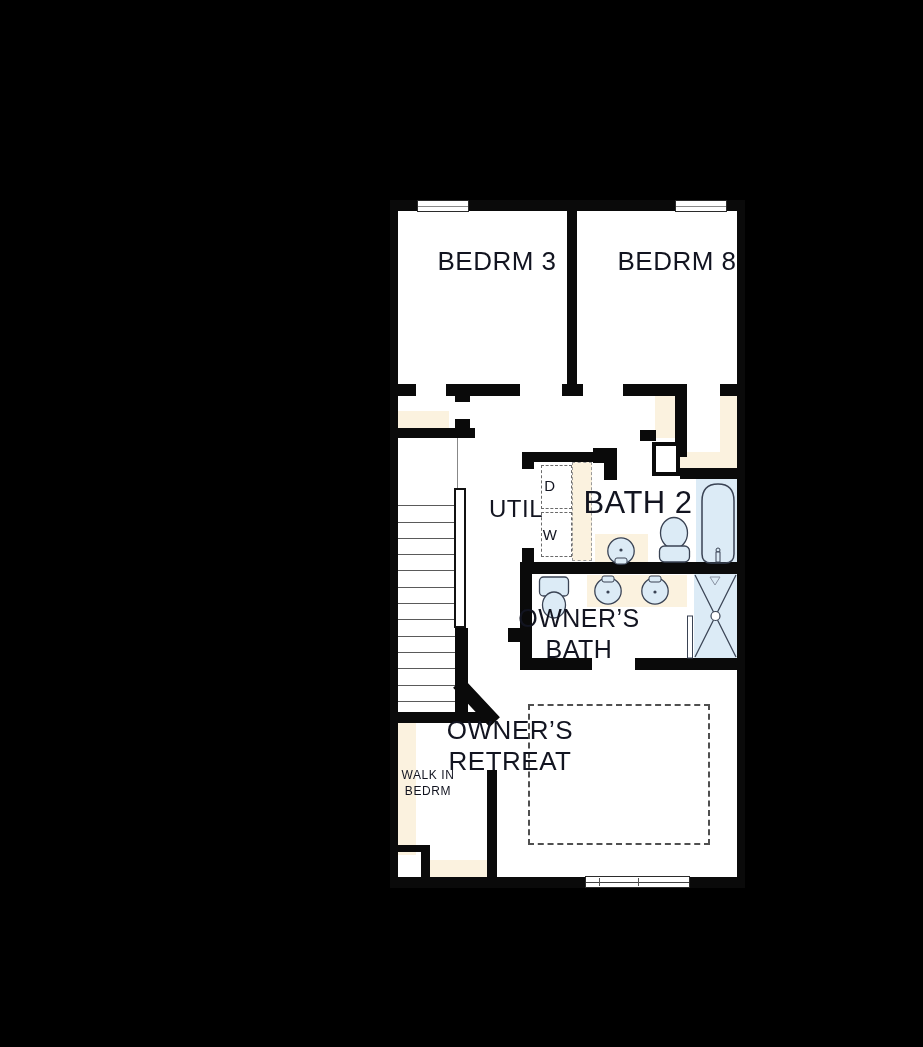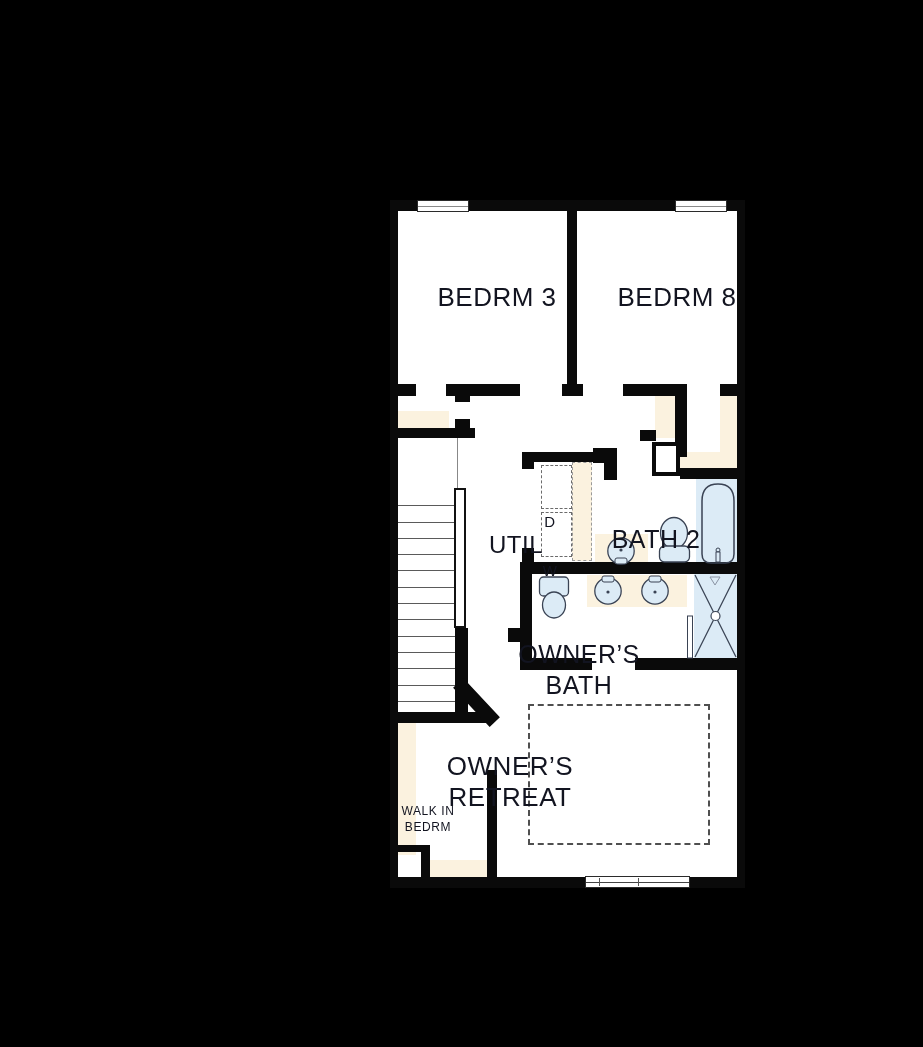--- a/index.html
+++ b/index.html
@@ -12,21 +12,21 @@
   .win{position:absolute;background:#fff;border:1px solid #2b2b2b;box-sizing:border-box;}
   .win .mull{position:absolute;left:0;right:0;top:45%;height:1px;background:#8a8a8a;}
   .vtick{position:absolute;width:1px;background:#555;top:1px;bottom:1px;}
   .dash{position:absolute;border:1.6px dashed #6b6b6b;box-sizing:border-box;background:transparent;}
   .bed-dash{position:absolute;border:2px dashed #4f4f4f;box-sizing:border-box;}
   .treads{position:absolute;background:
      repeating-linear-gradient(180deg, transparent 0px, transparent 15.3px, #5a5a5a 15.3px, #5a5a5a 16.3px);}
   .rail{position:absolute;background:#fff;border:2px solid #111;box-sizing:border-box;}
   .thinline{position:absolute;background:#888;}
   .lbl{position:absolute;color:#121420;white-space:nowrap;transform:translate(-50%,-50%);
-       letter-spacing:.5px;text-align:center;margin-top:36px;}
+       letter-spacing:.5px;text-align:center;}
   .lbl.two{line-height:31px;}
   svg{position:absolute;left:0;top:0;}
   .chase{position:absolute;background:#fff;border:4.5px solid #0a0a0a;box-sizing:border-box;}
 </style>
 </head>
 <body>
 
 <div id="stage">
   <div id="plan">
 
@@ -133,21 +133,21 @@
       <line x1="305" y1="375" x2="346" y2="457" stroke="#3a4354" stroke-width="1.2"></line>
       <line x1="346" y1="375" x2="305" y2="457" stroke="#3a4354" stroke-width="1.2"></line>
       <circle cx="325.5" cy="416" r="4.5" fill="#ffffff" stroke="#3a4354" stroke-width="1.2"></circle>
       <path d="M 320 377 L 330 377 L 325 385 Z" fill="none" stroke="#8a93a3" stroke-width="1"></path>
       <rect x="297.5" y="416" width="5" height="42" fill="#ffffff" stroke="#3a4354" stroke-width="1"></rect>
     </svg>
 
     <div class="lbl" style="left:107px;top:61px;font-size:26px;">BEDRM 3</div>
     <div class="lbl" style="left:287px;top:61px;font-size:26px;">BEDRM 8</div>
     <div class="lbl" style="left:126px;top:309px;font-size:24px;text-align:center;">UTIL</div>
-    <div class="lbl" style="left:266px;top:303px;font-size:25px;">BATH 2</div>
+    <div class="lbl" style="left:248px;top:303px;font-size:31px;">BATH 2</div>
     <div class="lbl two" style="left:189px;top:434px;font-size:25px;">
       <div>OWNER’S</div>
       <div>BATH</div>
     </div>
     <div class="lbl two" style="left:120px;top:546px;font-size:26px;">
       <div>OWNER’S</div>
       <div>RETREAT</div>
     </div>
     <div class="lbl" style="left:38px;top:583px;font-size:12px;line-height:16px;letter-spacing:.6px;">
       <div>WALK IN</div>

